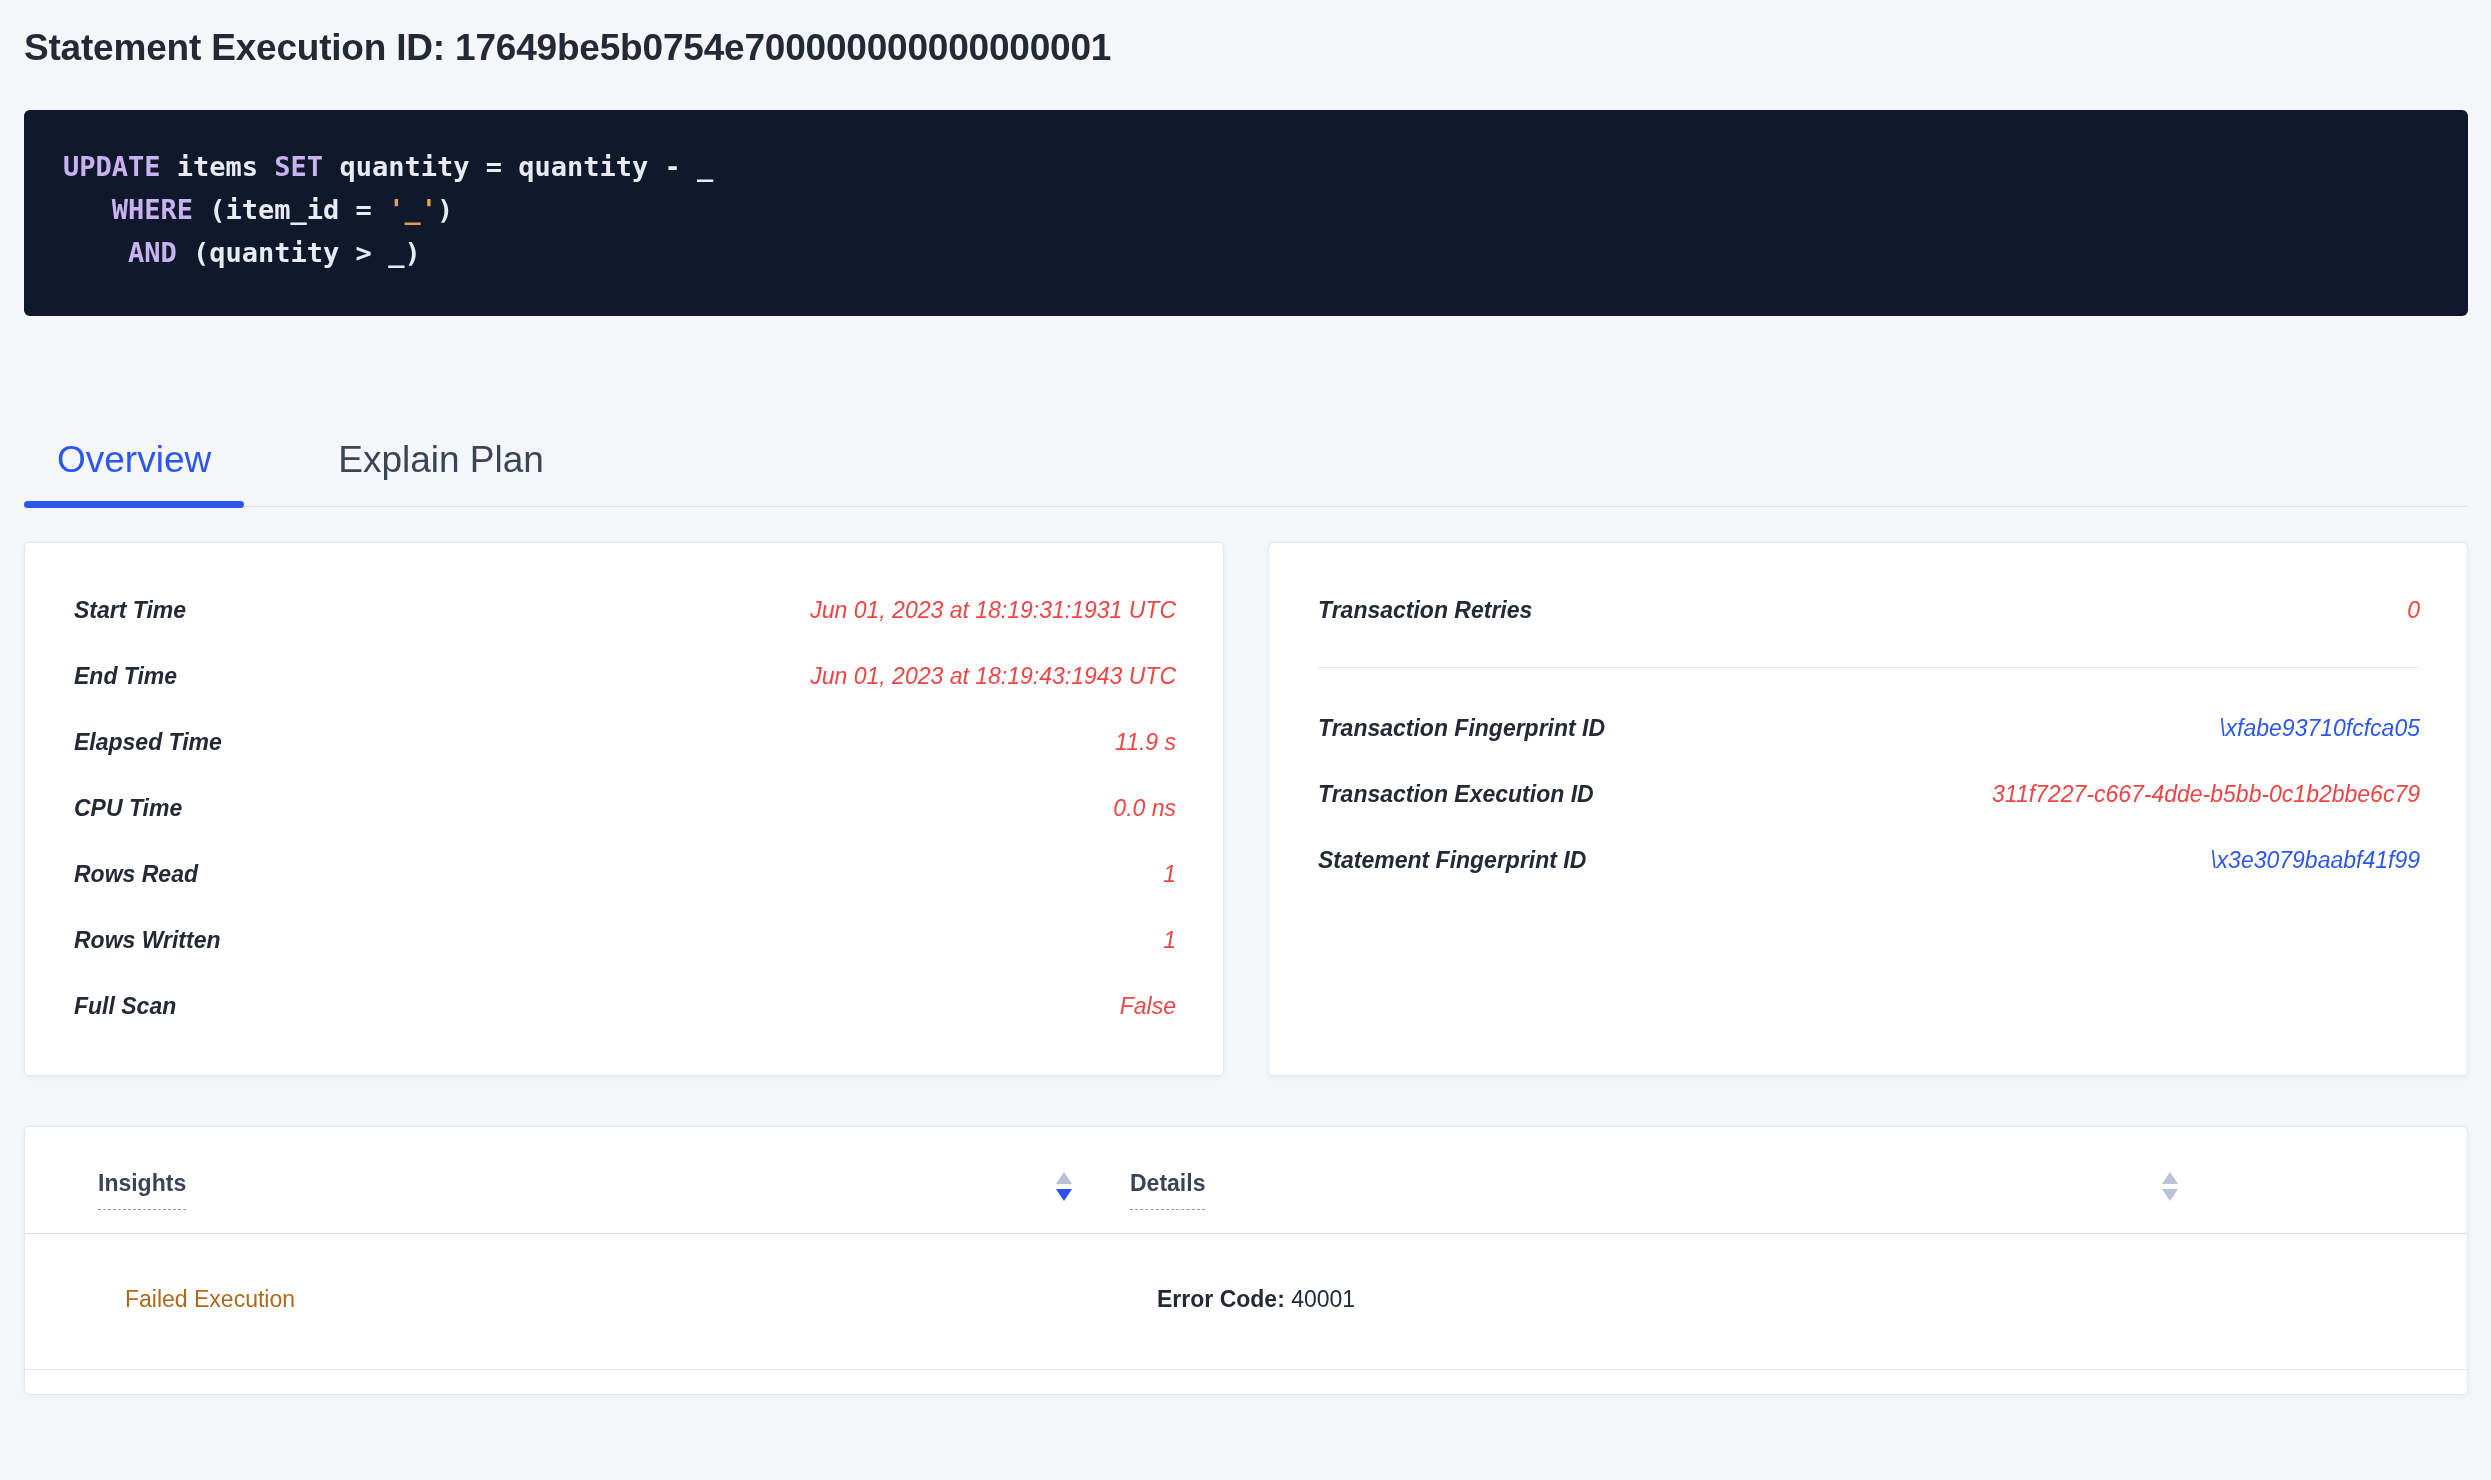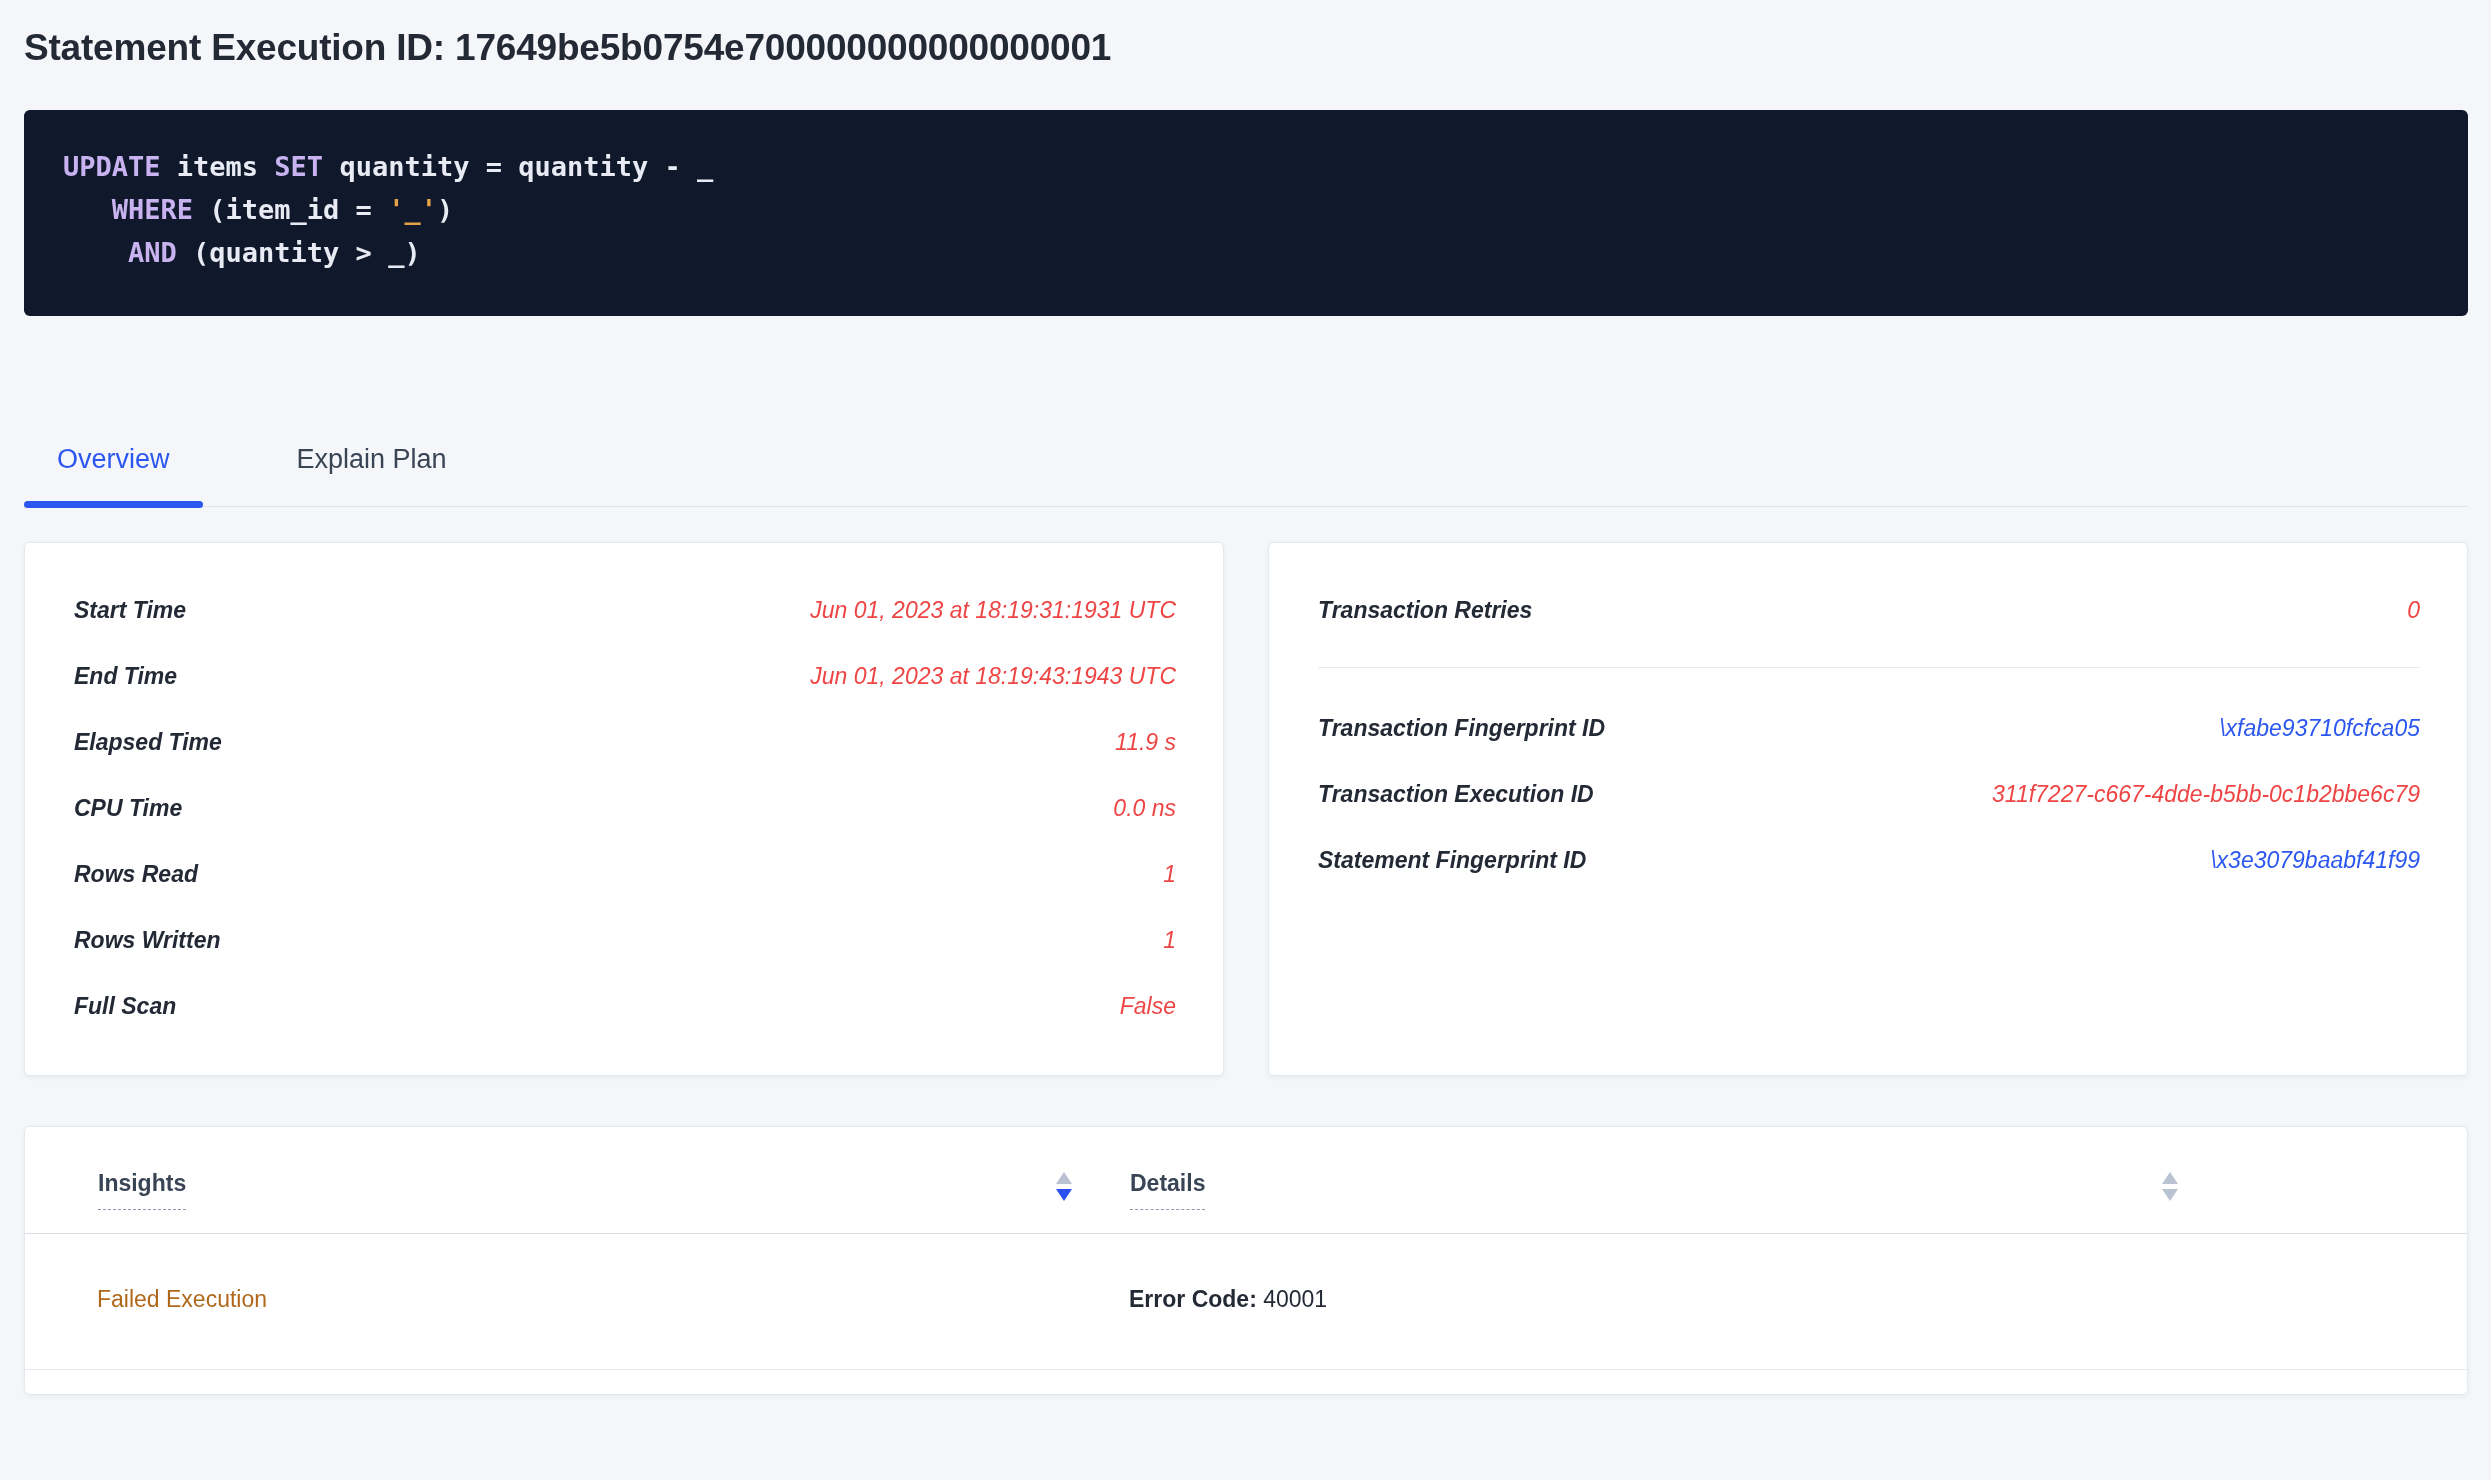--- a/index.html
+++ b/index.html
@@ -43,21 +43,21 @@
 
   
   .tabs {
     margin-top:107px;
     display:flex;
     border-bottom:1.9px solid #dfe3ea;
   }
   .tab {
     position:relative;
     padding:21.3px 33px 31px 33px;
-    font-size:27px;
+    font-size:37px;
     line-height:31px;
     color:#394455;
     text-align:center;
     cursor:pointer;
   }
   .tab + .tab { margin-left:61px; }
   .tab.active { color:#2b57f0; }
   .tab.active::after {
     content:"";
     position:absolute;
@@ -121,21 +121,21 @@
     padding-bottom:11.6px;
     cursor:pointer;
   }
   .sort-icon { display:inline-flex; flex-direction:column; gap:4.9px; margin-top:1.9px; margin-right:58px; }
   .tbl-cell-2 .sort-icon { margin-right:0; }
   .tri-up   { width:0; height:0; border-left:8.7px solid transparent; border-right:8.7px solid transparent; border-bottom:12.6px solid #b9c3d2; }
   .tri-down { width:0; height:0; border-left:8.7px solid transparent; border-right:8.7px solid transparent; border-top:12.6px solid #b9c3d2; }
   .tri-down.active { border-top-color:#2b50ee; }
   .tbl-row {
     display:flex;
-    padding:52px 47px 0 72px;
+    padding:52px 47px 0 100px;
     height:136px;
     border-bottom:1.9px solid #e6e9ee;
     font-size:23px;
     line-height:27px;
   }
   .insight-text { color:#b0681c; }
   .detail-label { font-weight:700; color:#242a35; }
   .detail-value { font-weight:400; color:#242a35; }
   .tbl-footer-space { height:24px; }
 </style>

